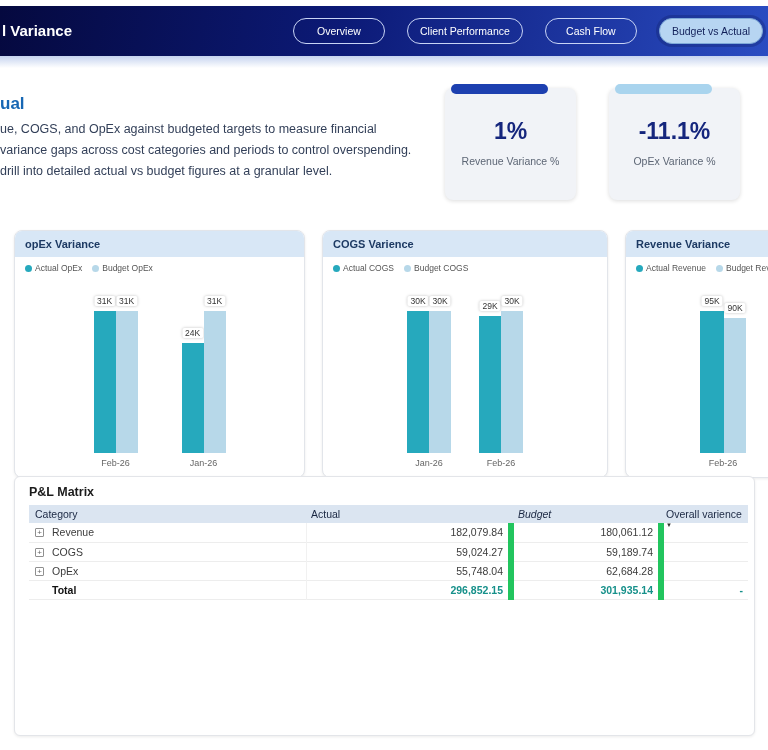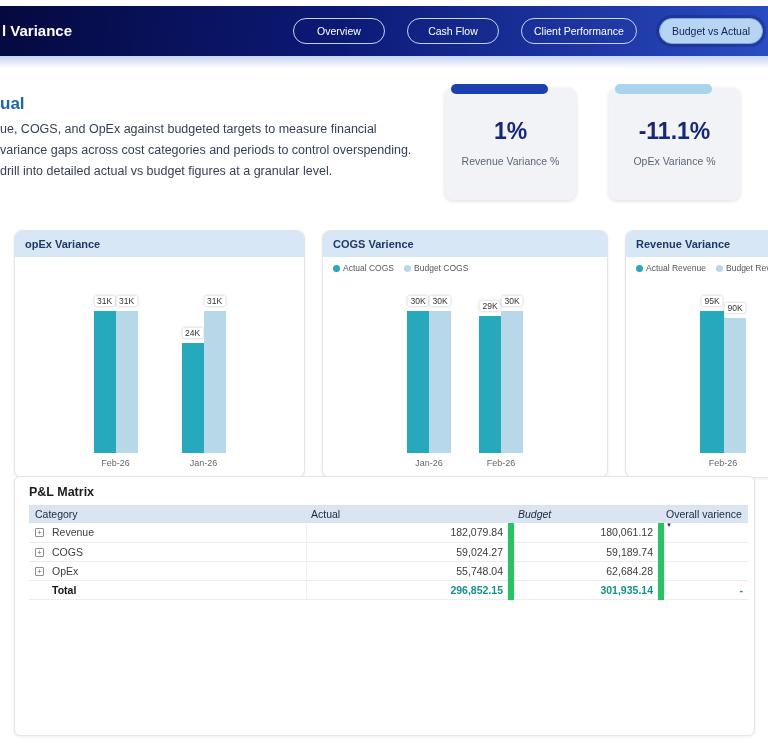--- a/index.html
+++ b/index.html
@@ -135,22 +135,22 @@
   tr.total { border-top:1px solid #c2c2c2; font-weight:bold; border-bottom:none;margin-top:8px; }
   tr.total td.cat-cell { padding-left:23px; color:#111; }
 </style>
 </head>
 <body>
 
 <div class="topbar">
   <div class="app-title">l Variance</div>
   <div class="tabs">
       <div class="tab">Overview</div>
+      <div class="tab">Client Performance</div>
       <div class="tab">Cash Flow</div>
-      <div class="tab">Client Performance</div>
       <div class="tab active">Budget vs Actual</div>
     </div>
 </div>
 <div class="header-glow"></div>
 
 <div class="intro-heading">ual</div>
 <div class="intro-text">
     <div>ue, COGS, and OpEx against budgeted targets to measure financial</div>
     <div>variance gaps across cost categories and periods to control overspending.</div>
     <div>drill into detailed actual vs budget figures at a granular level.</div>
@@ -163,20 +163,30 @@
 </div>
 <div class="kpi kpi-1">
   <div class="accent" style="background: rgb(169, 212, 238);"></div>
   <div class="value">-11.1%</div>
   <div class="label">OpEx Variance %</div>
 </div>
 
 <div class="charts-row">
     <div class="chart-card chart-0">
       <div class="chart-head">opEx Variance</div>
+      <div class="chart-legend">
+        <span class="legend-item">
+          <span class="dot" style="background: rgb(38, 169, 189);"></span>
+          <span>Actual OpEx</span>
+        </span>
+        <span class="legend-item">
+          <span class="dot" style="background: rgb(183, 216, 233);"></span>
+          <span>Budget OpEx</span>
+        </span>
+      </div>
       <div class="chart-body">
         <div class="groups">
           <div class="group">
             <div class="bar" style="height: 142px; background: rgb(38, 169, 189);">
               <div class="val">31K</div>
             </div>
             <div class="bar" style="height: 142px; background: rgb(183, 216, 233);">
               <div class="val">31K</div>
             </div>
             <div class="axis-label">Feb-26</div>

